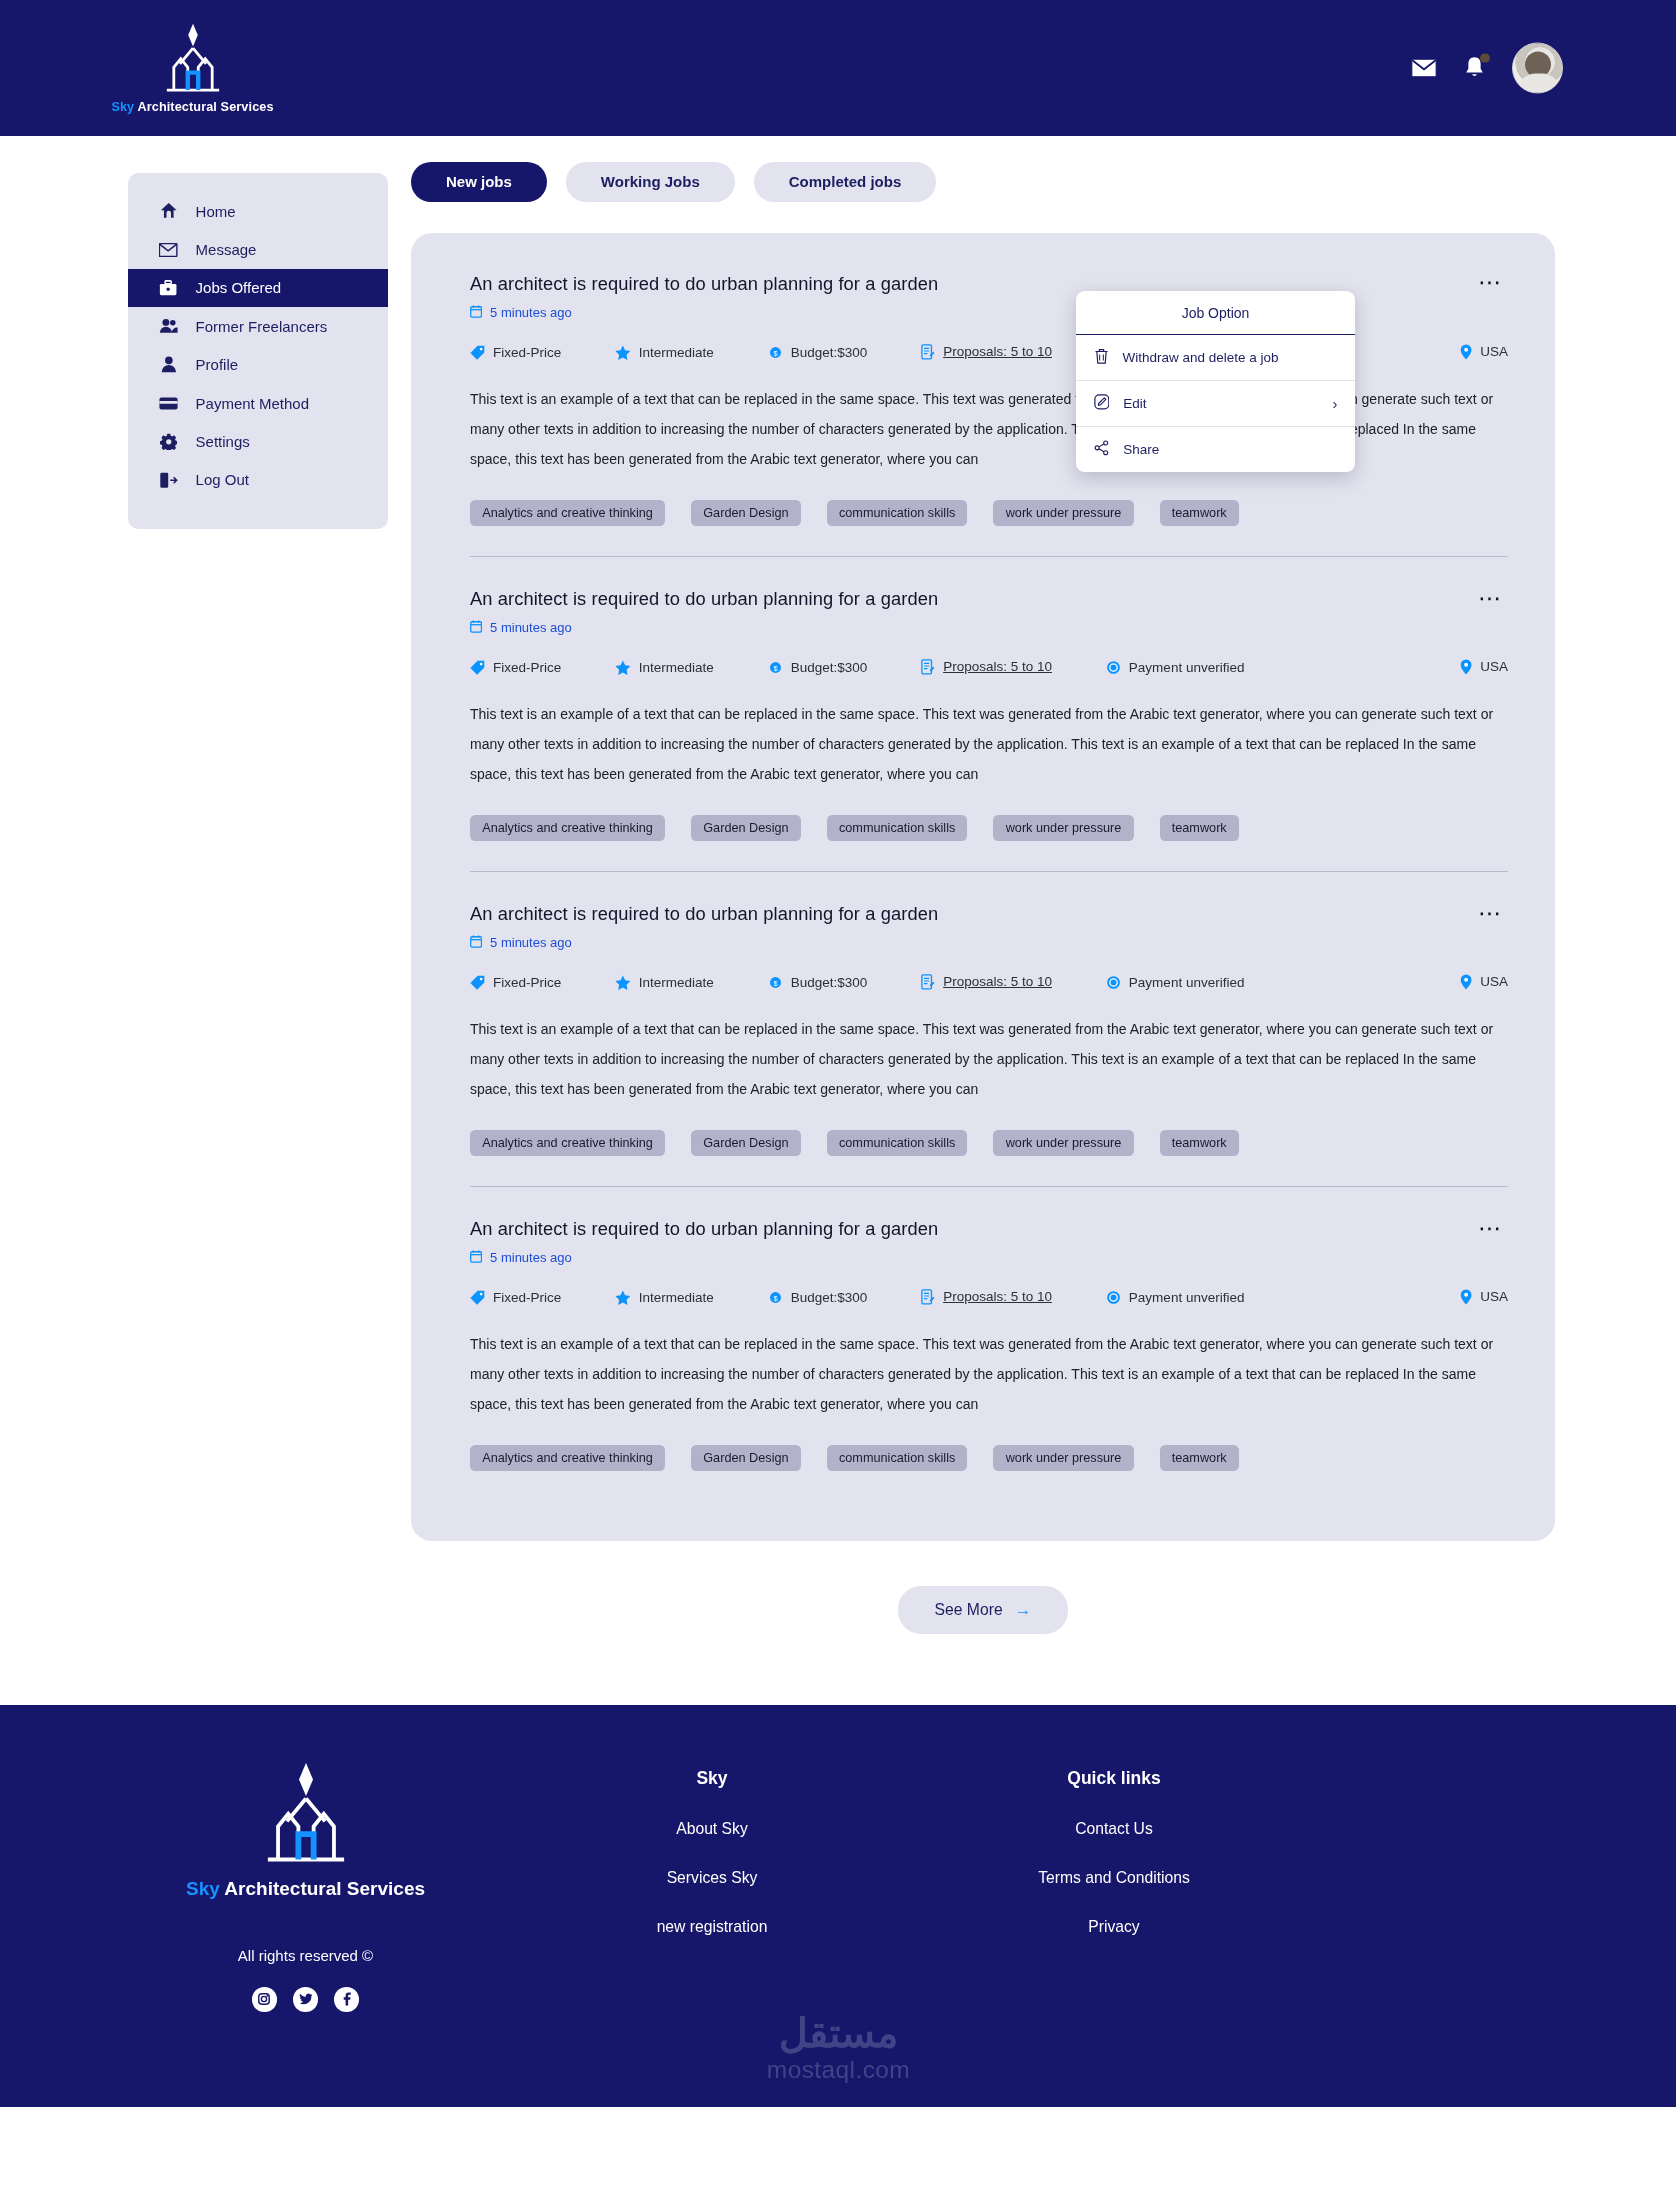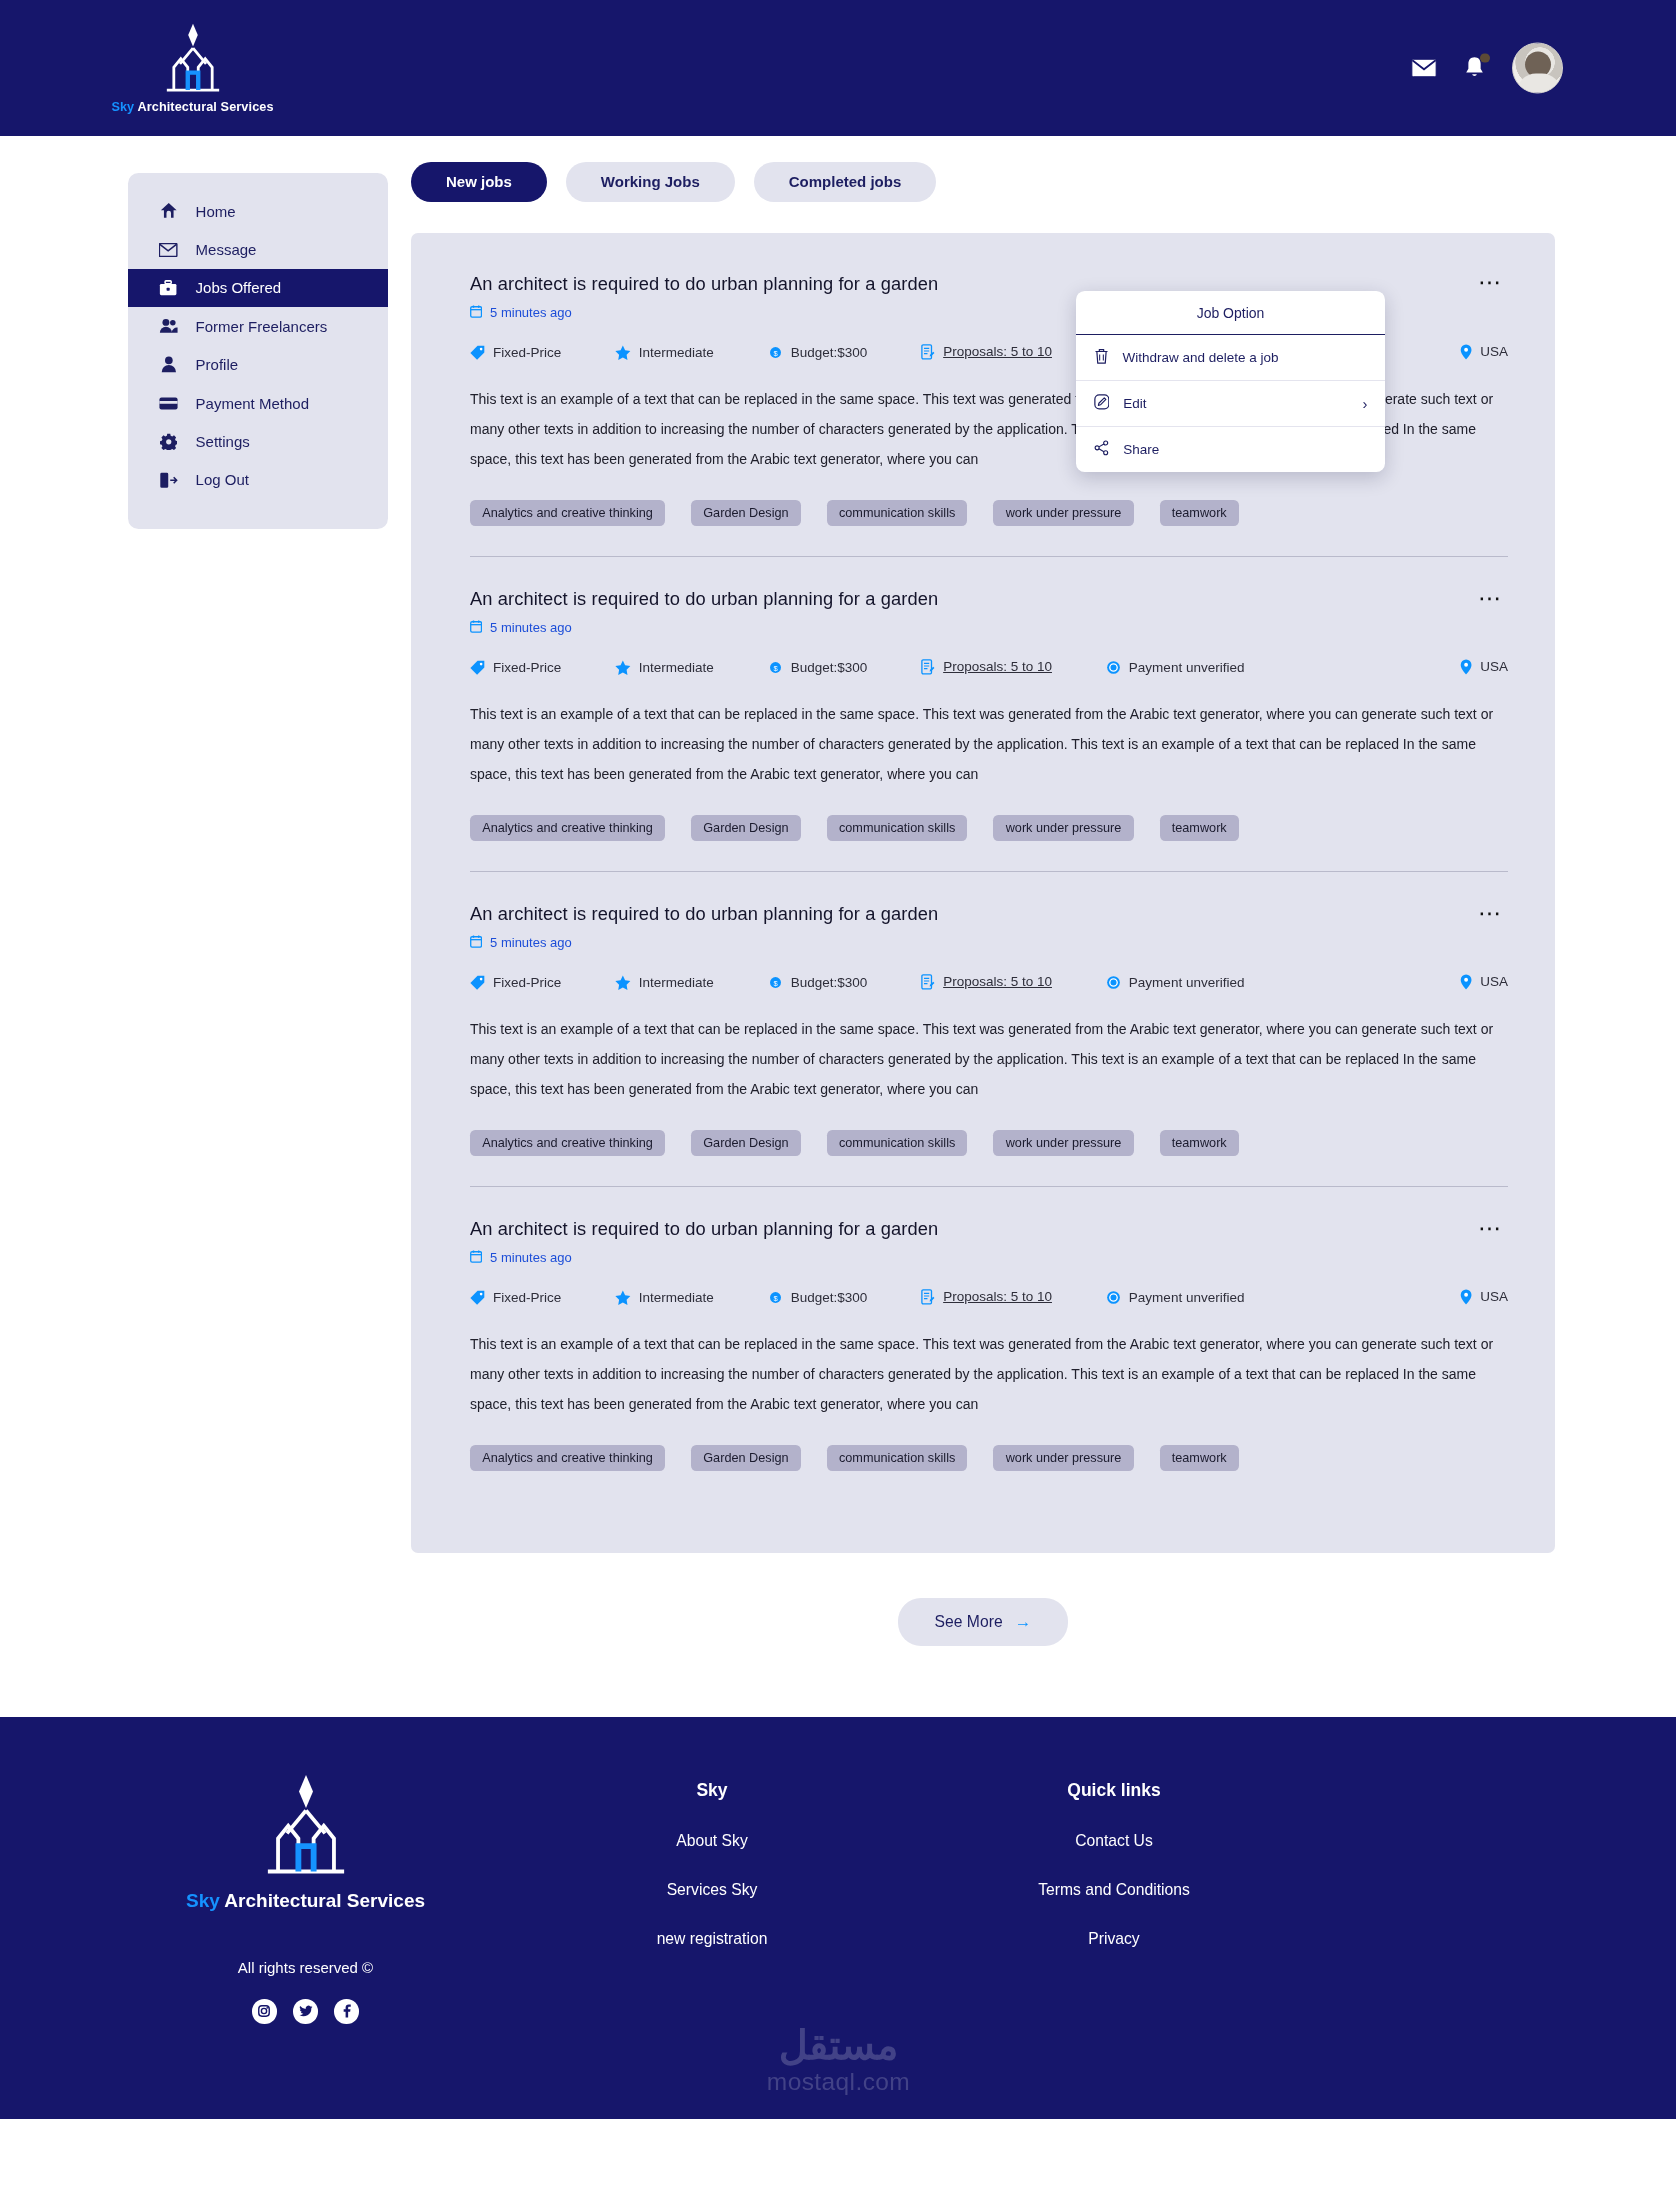--- a/index.html
+++ b/index.html
@@ -82,22 +82,22 @@
 
   .tabs { display: flex; gap: 19px; margin-bottom: 31px; }
   .tab {
     border-radius: 21px; padding: 11.4px 35px;
     font-size: 15px; font-weight: 600; color: #1D1E61;
     background: #E2E3EE; cursor: pointer; white-space: nowrap;
   }
   .tab.active { background: #16166B; color: #ffffff; }
 
   .jobs-panel {
-    background: #E2E3EE; border-radius: 7px;
-    padding: 35px 47px 52px 59px; position: relative;
+    background: #E2E3EE; border-radius: 21px;
+    padding: 35px 47px 40px 59px; position: relative;
   }
   .job-card { position: relative; padding: 5.2px 0 30px 0; }
   .job-card + .job-card { border-top: 0.9px solid #B9BACB; padding-top: 31px; }
 
   .job-head { display: flex; align-items: flex-start; justify-content: space-between; }
   .job-title { font-size: 18.3px; color: #14142B; font-weight: 400; letter-spacing: 0.1px; }
   .dots {
     font-size: 23px; letter-spacing: 1.7px; line-height: 12.2px; color: #111;
     cursor: pointer; user-select: none; padding: 3.5px 5.2px;
   }
@@ -121,21 +121,21 @@
   }
 
   .tags { display: flex; gap: 26px; margin-top: 26px; flex-wrap: wrap; }
   .tag {
     background: #B3B2CB; color: #1B1B2E; border-radius: 5.2px;
     padding: 6.1px 12.2px; font-size: 12.7px; cursor: pointer; white-space: nowrap;
   }
 
   
   .job-menu {
-    position: absolute; left: 665px; top: 58px; width: 309px;
+    position: absolute; left: 665px; top: 58px; width: 279px;
     background: #ffffff; border-radius: 8.7px;
     box-shadow: 0 5.2px 19px rgba(20,20,60,.20);
     z-index: 30; overflow: hidden;
   }
   .job-menu-title {
     text-align: center; font-size: 14px; color: #1D1E61;
     padding: 14px 0 13px; border-bottom: 1.3px solid #1D1E61;
   }
   .job-menu-item {
     display: flex; align-items: center; gap: 14px;

